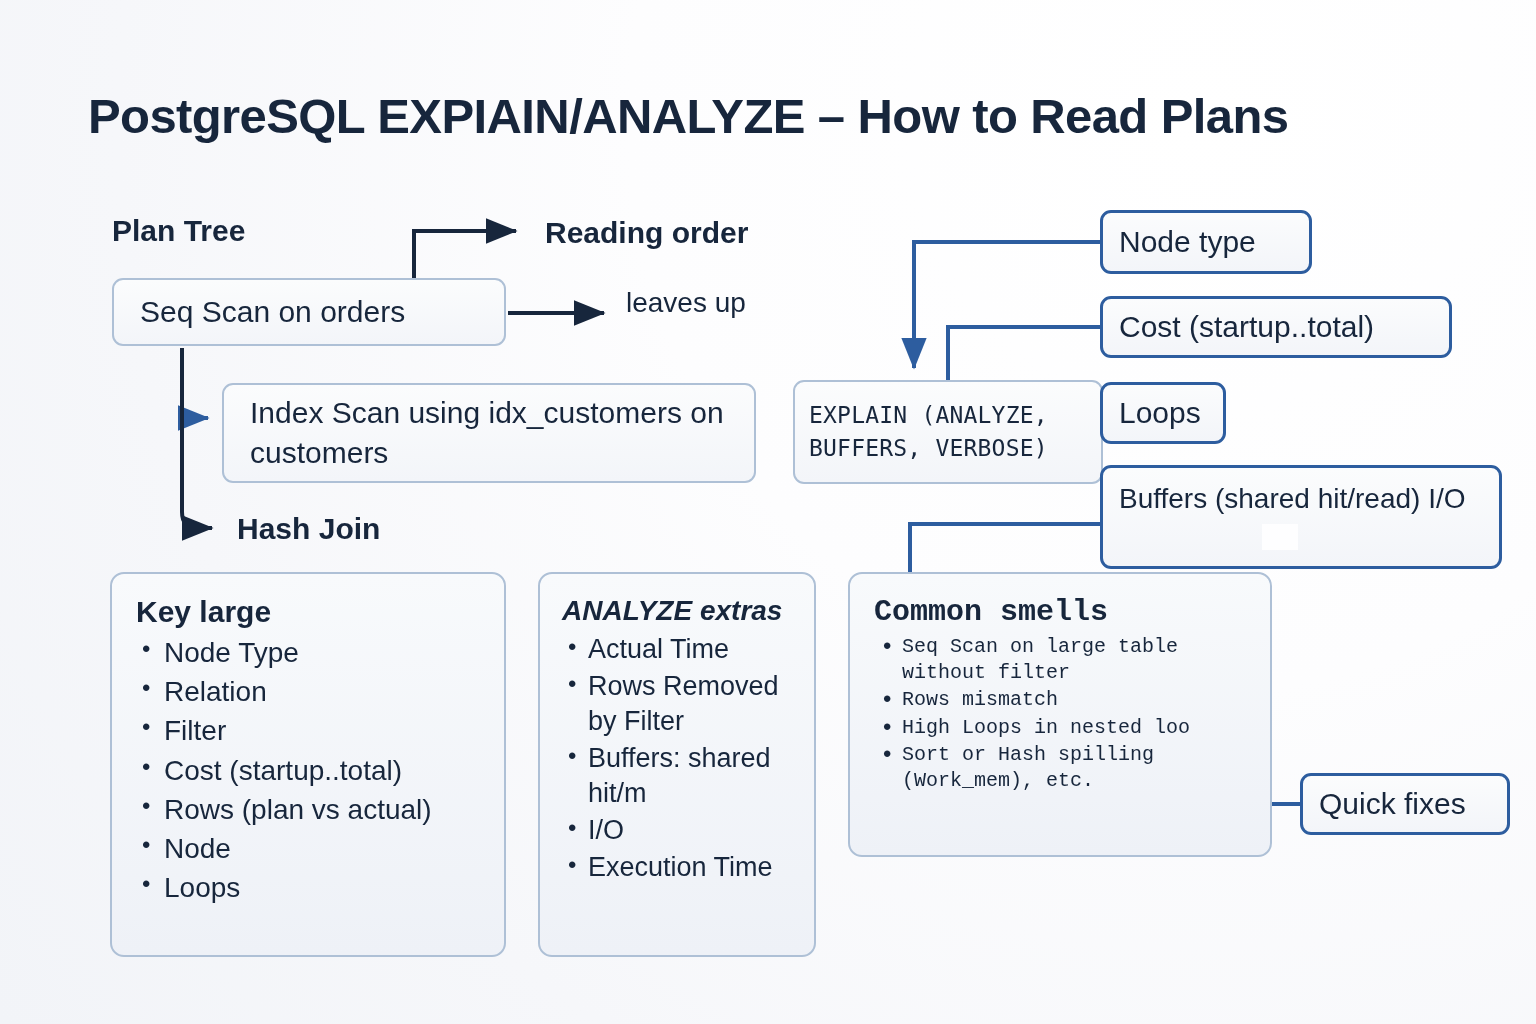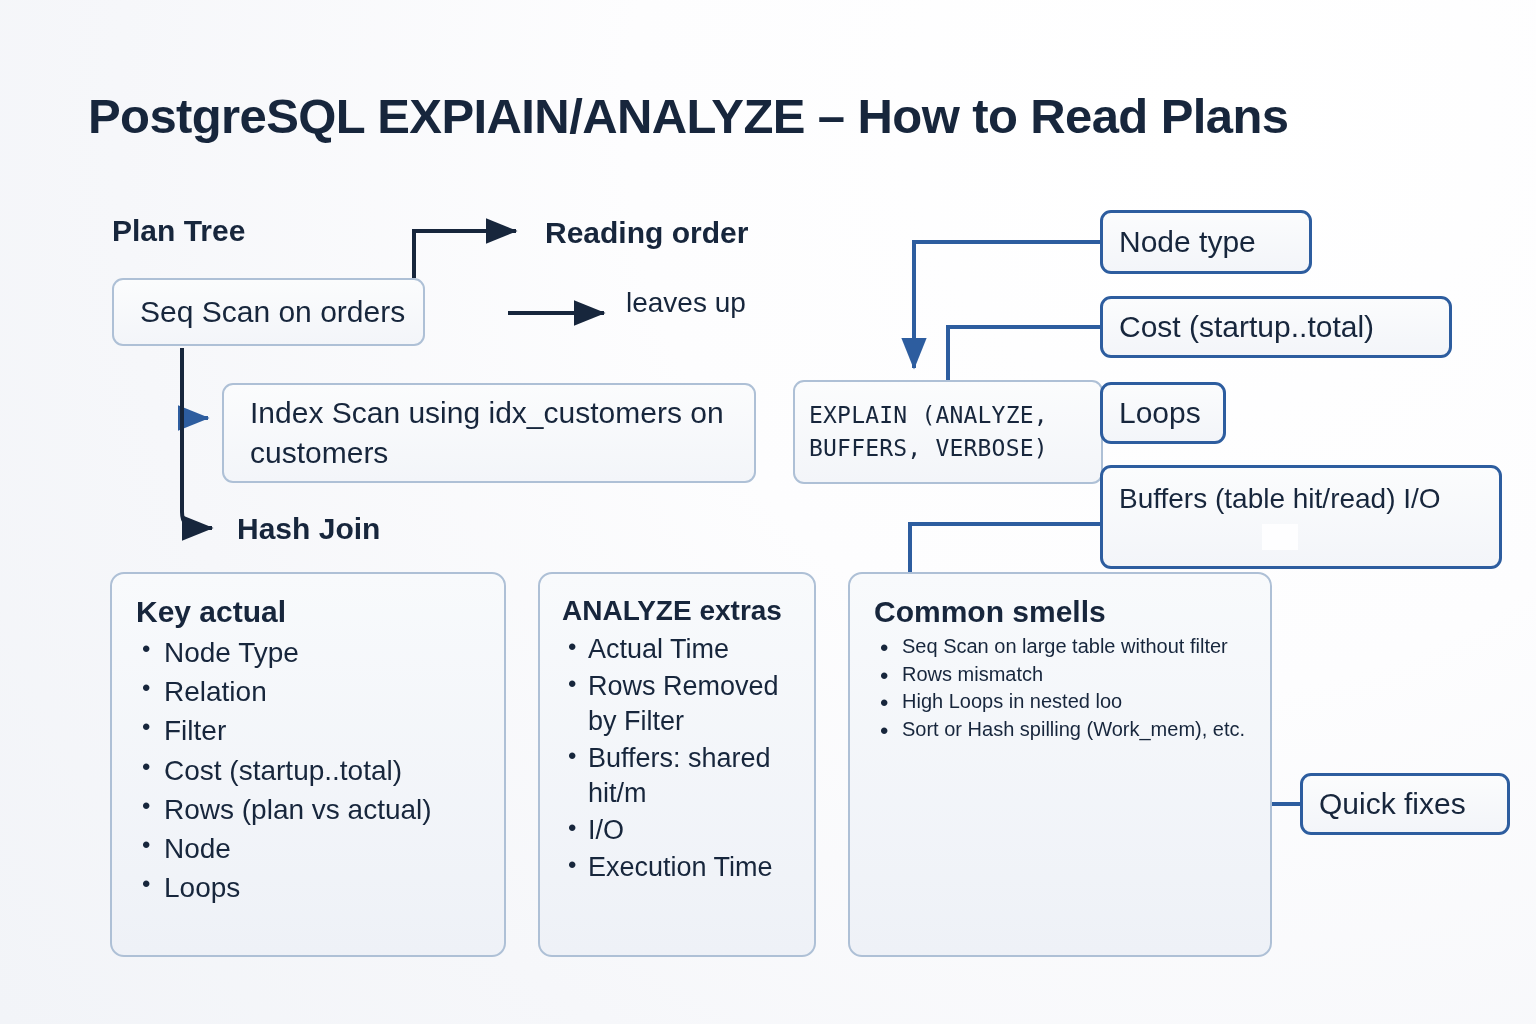--- a/index.html
+++ b/index.html
@@ -59,21 +59,21 @@
   .box-soft { border: 2px solid #aec0d6; }
   .box-strong { border: 3px solid #2d5d9f; }
 
   .box-text {
     padding: 0 16px;
     font-size: 29px;
     line-height: 1.18;
   }
 
   
-  #box-seqscan { left: 112px; top: 278px; width: 313px; height: 68px; }
+  #box-seqscan { left: 112px; top: 278px; width: 394px; height: 68px; }
   #box-seqscan .box-text { font-size: 30px; padding-left: 26px; }
 
   #box-indexscan { left: 222px; top: 383px; width: 534px; height: 100px; }
   #box-indexscan .box-text { font-size: 30px; padding-left: 26px; line-height: 1.35; }
 
   
   #box-explain {
     left: 793px; top: 380px; width: 310px; height: 104px;
     border: 2px solid #aec0d6;
     align-items: center;
@@ -135,23 +135,23 @@
     position: absolute;
     left: 6px;
     top: -1px;
     font-size: 24px;
     color: #17263c;
   }
 
   #panel-keyfields { left: 110px; top: 572px; width: 396px; height: 385px; }
   #panel-analyze   { left: 538px; top: 572px; width: 278px; height: 385px;
                      padding-left: 22px; }
-  #panel-analyze .panel-title { font-size: 28px; }
+  #panel-analyze .panel-title { font-size: 28px; font-style: italic; }
   #panel-analyze li { font-size: 27px; line-height: 1.30; padding-left: 26px; }
-  #panel-smells    { left: 848px; top: 572px; width: 424px; height: 385px; }
+  #panel-smells    { left: 848px; top: 572px; width: 424px; height: 285px; font-family: Liberation Mono, monospace; }
   #panel-smells li { font-size: 20px; line-height: 1.28; }
 
   
   #wires {
     position: absolute;
     left: 0; top: 0;
     width: 1536px; height: 1024px;
     pointer-events: none;
   }
 
@@ -227,31 +227,31 @@
 
   <div class="box box-strong" id="box-cost">
     <span class="box-text">Cost (startup..total)</span>
   </div>
 
   <div class="box box-strong" id="box-loops">
     <span class="box-text">Loops</span>
   </div>
 
   <div class="box box-strong" id="box-buffers">
-    <span class="box-text">Buffers (table hit/read) I/O</span>
+    <span class="box-text">Buffers (shared hit/read) I/O</span>
   </div>
 
   <div id="smudge"></div>
 
   <div class="box box-strong" id="box-quickfix">
     <span class="box-text">Quick fixes</span>
   </div>
 
   <div class="panel" id="panel-keyfields">
-    <div class="panel-title">Key actual</div>
+    <div class="panel-title">Key large</div>
     <ul>
       <li>Node Type</li>
       <li>Relation</li>
       <li>Filter</li>
       <li>Cost (startup..total)</li>
       <li>Rows (plan vs actual)</li>
       <li>Node</li>
       <li>Loops</li>
     </ul>
   </div>

